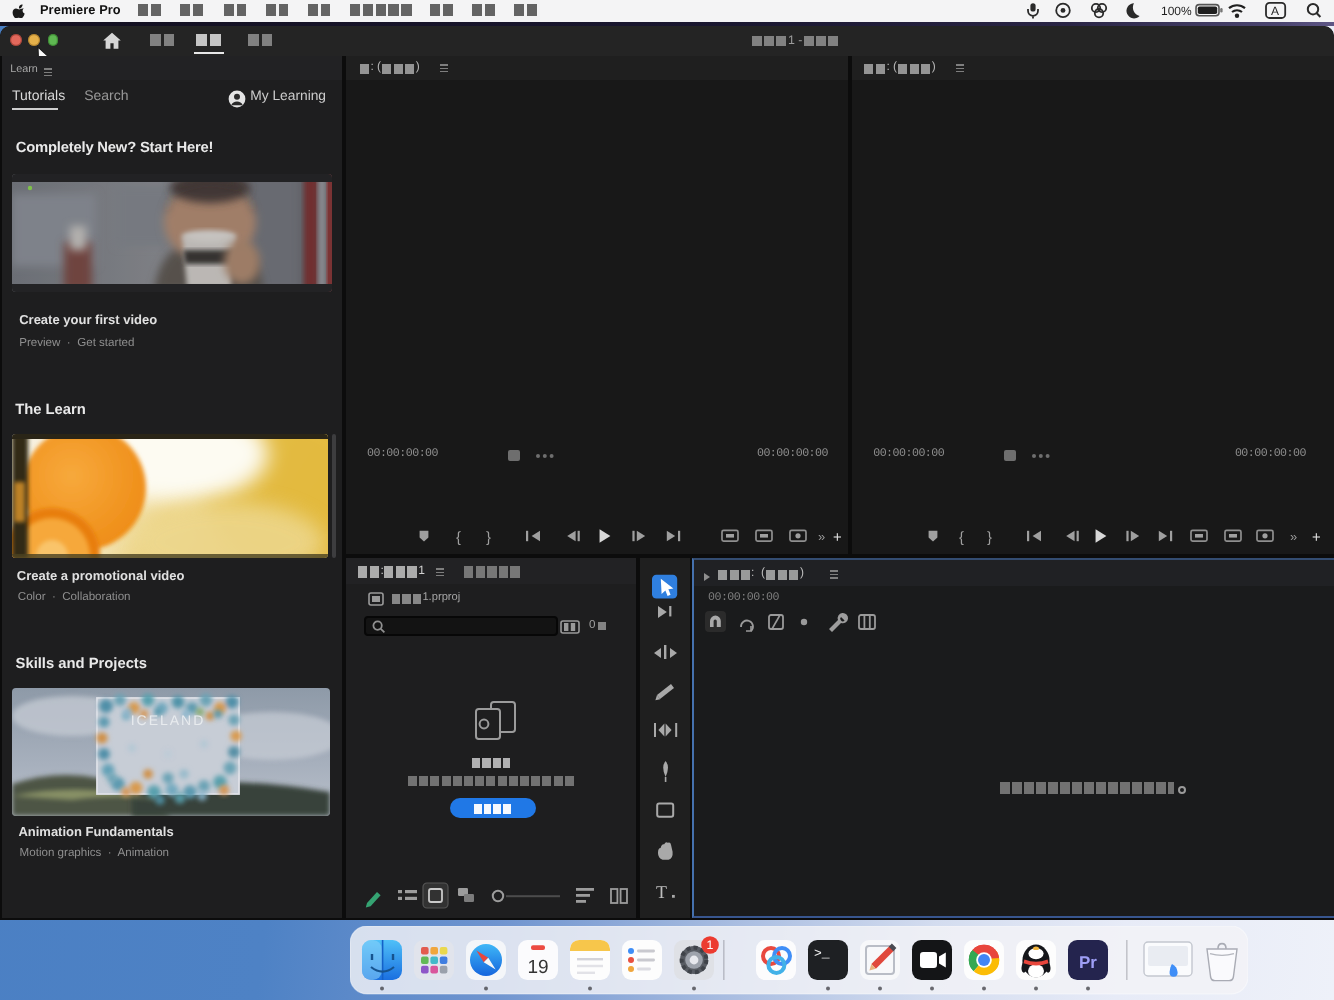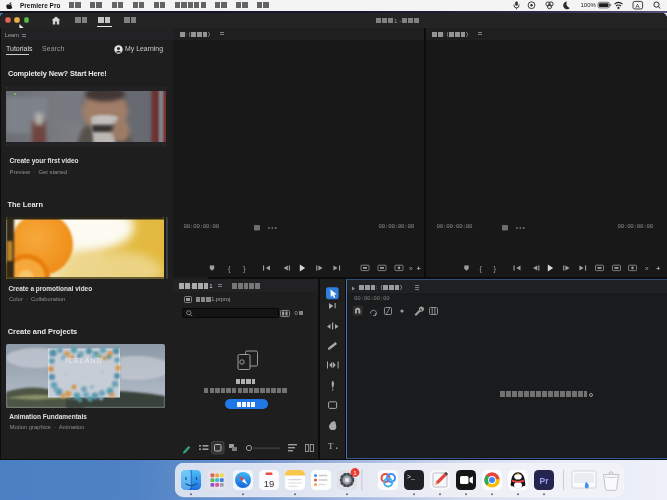--- a/index.html
+++ b/index.html
@@ -103,21 +103,21 @@
       <span class="k k60" style="--c:#9c9c9c;width:17px;"></span>
       <span style="font-size:6.2px;color:#9c9c9c;margin:0 1px;">1 - </span>
       <span class="k k60" style="--c:#9c9c9c;width:17px;"></span>
     </div>
 
     <svg class="abs" style="left:17.8px;top:10.4px;" width="8" height="11" viewBox="0 0 8 11">
       <polygon points="1,0.6 1.3,8.4 3.1,6.7 4.25,9.6 5.75,9 4.6,6.2 7,6" fill="#f8f8f8" stroke="#1a1a1a" stroke-width="0.55"></polygon>
     </svg>
   </div>
 
-  <div class="abs" id="learn" style="left:0.6px;top:15.3px;width:170.4px;height:430.8px;background:#1e1e1f;padding-left:37px;">
+  <div class="abs" id="learn" style="left:0.6px;top:15.3px;width:170.4px;height:430.8px;background:#1e1e1f;">
     <div class="abs" style="left:0;top:0;width:100%;height:12.5px;background:#222224;"></div>
     <div class="abs" style="left:4.5px;top:4.5px;font-size:5.4px;color:#a8a8a8;">Learn</div>
     <div class="abs pm" style="left:21.5px;top:6px;"></div>
     <div class="abs" style="left:5.4px;top:17.5px;font-size:7px;color:#dadada;">Tutorials</div>
     <div class="abs" style="left:5.4px;top:26.2px;width:23.5px;height:1px;background:#cfcfcf;"></div>
     <div class="abs" style="left:41.5px;top:17.5px;font-size:7px;color:#999;">Search</div>
     <svg class="abs" style="left:113.5px;top:17px;" width="9" height="9" viewBox="0 0 9 9">
       <circle cx="4.5" cy="4.5" r="4.2" fill="#e4e4e4"></circle>
       <circle cx="4.5" cy="3.4" r="1.5" fill="#2a2a2a"></circle>
       <path d="M1.6 7.6a3.2 3.2 0 0 1 5.8 0z" fill="#2a2a2a"></path>
@@ -204,21 +204,21 @@
       <circle cx="20" cy="61" r="19" fill="#f6a83a" filter="url(#b3)"></circle>
       <circle cx="20" cy="61" r="8" fill="#f9c46a" filter="url(#b3)"></circle>
       <rect x="0" y="0" width="8" height="62" fill="#332a14" filter="url(#b3)"></rect>
       <rect x="1" y="24" width="5.5" height="20" fill="#bd8226" filter="url(#b3)"></rect>
       <rect x="0" y="0" width="158" height="2.5" fill="#2a2517"></rect>
       <rect x="0" y="60" width="158" height="2" fill="#474021" opacity=".8"></rect>
     </svg>
     <div class="abs" style="left:7.8px;top:256.6px;font-size:6.5px;font-weight:bold;color:#e0e0e0;">Create a promotional video</div>
     <div class="abs" style="left:8.3px;top:268.2px;font-size:5.8px;color:#8f8f8f;">Color &nbsp;·&nbsp; Collaboration</div>
 
-    <div class="abs" style="left:7.2px;top:298.6px;font-size:7.4px;font-weight:bold;color:#e9e9e9;">Create and Projects</div>
+    <div class="abs" style="left:7.2px;top:298.6px;font-size:7.4px;font-weight:bold;color:#e9e9e9;">Skills and Projects</div>
 
     <svg class="abs" style="left:5.4px;top:315.7px;border-radius:2px;" width="159" height="64" viewBox="0 0 159 64">
       <defs>
         <linearGradient id="t3sky" x1="0" y1="0" x2="0" y2="1">
           <stop offset="0" stop-color="#8e9aa8"></stop>
             <stop offset=".6" stop-color="#a7b0bd"></stop>
             <stop offset="1" stop-color="#b9c0cb"></stop>
         </linearGradient>
         <filter id="b4" x="-20%" y="-20%" width="140%" height="140%">
             <feGaussianBlur stdDeviation="1.2"></feGaussianBlur>

